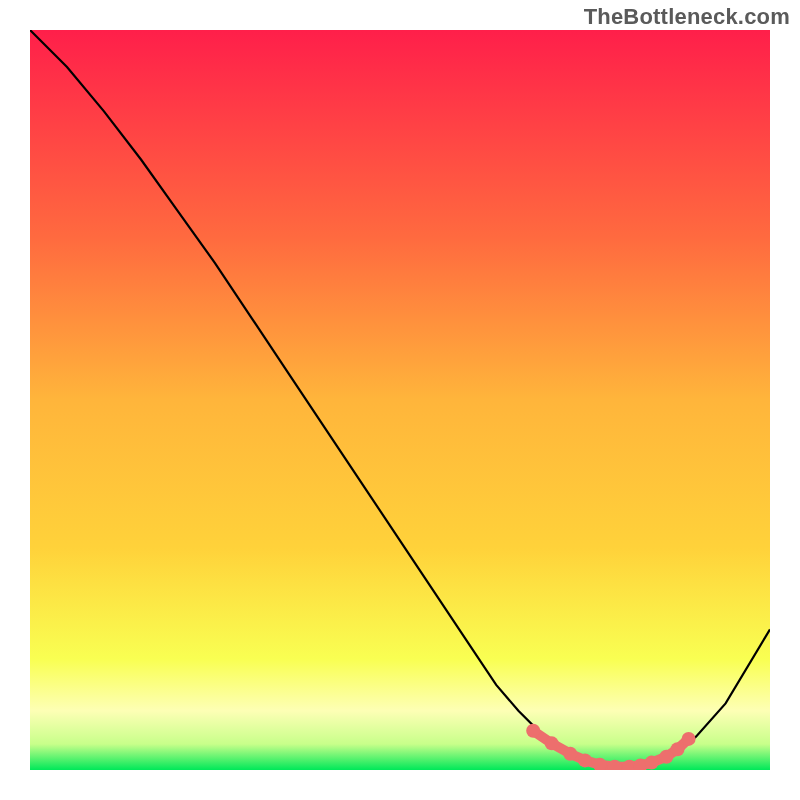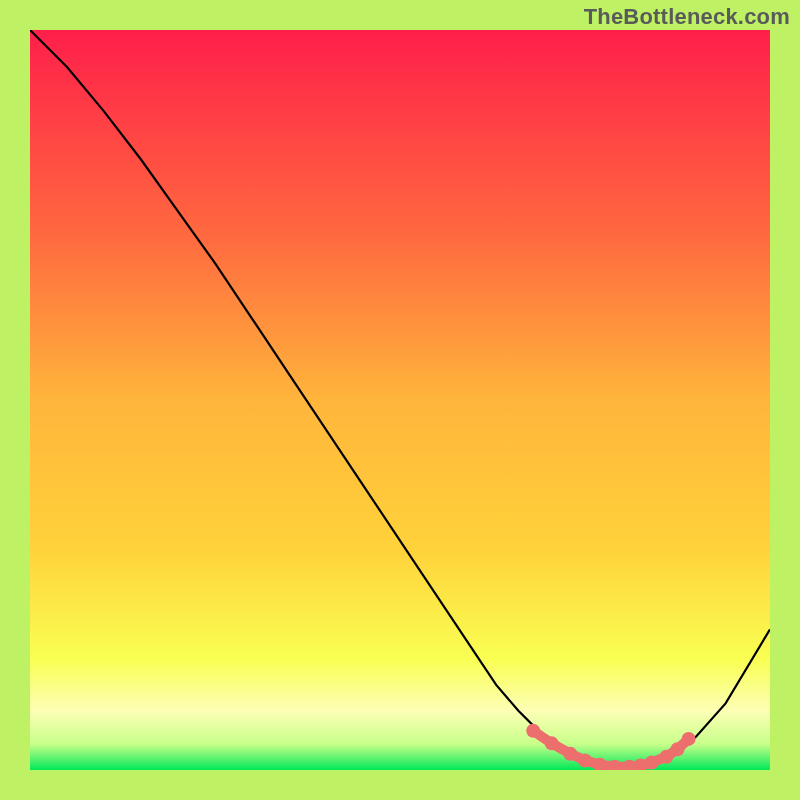--- a/index.html
+++ b/index.html
@@ -8,21 +8,21 @@
     width: 800px;
     height: 800px;
     background: #000;
     overflow: hidden;
     font-family: Arial, Helvetica, sans-serif;
   }
   .frame {
     position: relative;
     width: 800px;
     height: 800px;
-    background: #bef264;
+    background: #ffffff;
   }
   .watermark {
     position: absolute;
     top: 4px;
     right: 10px;
     color: #5a5a5a;
     font-size: 22px;
     font-weight: 600;
     letter-spacing: 0.2px;
     user-select: none;

